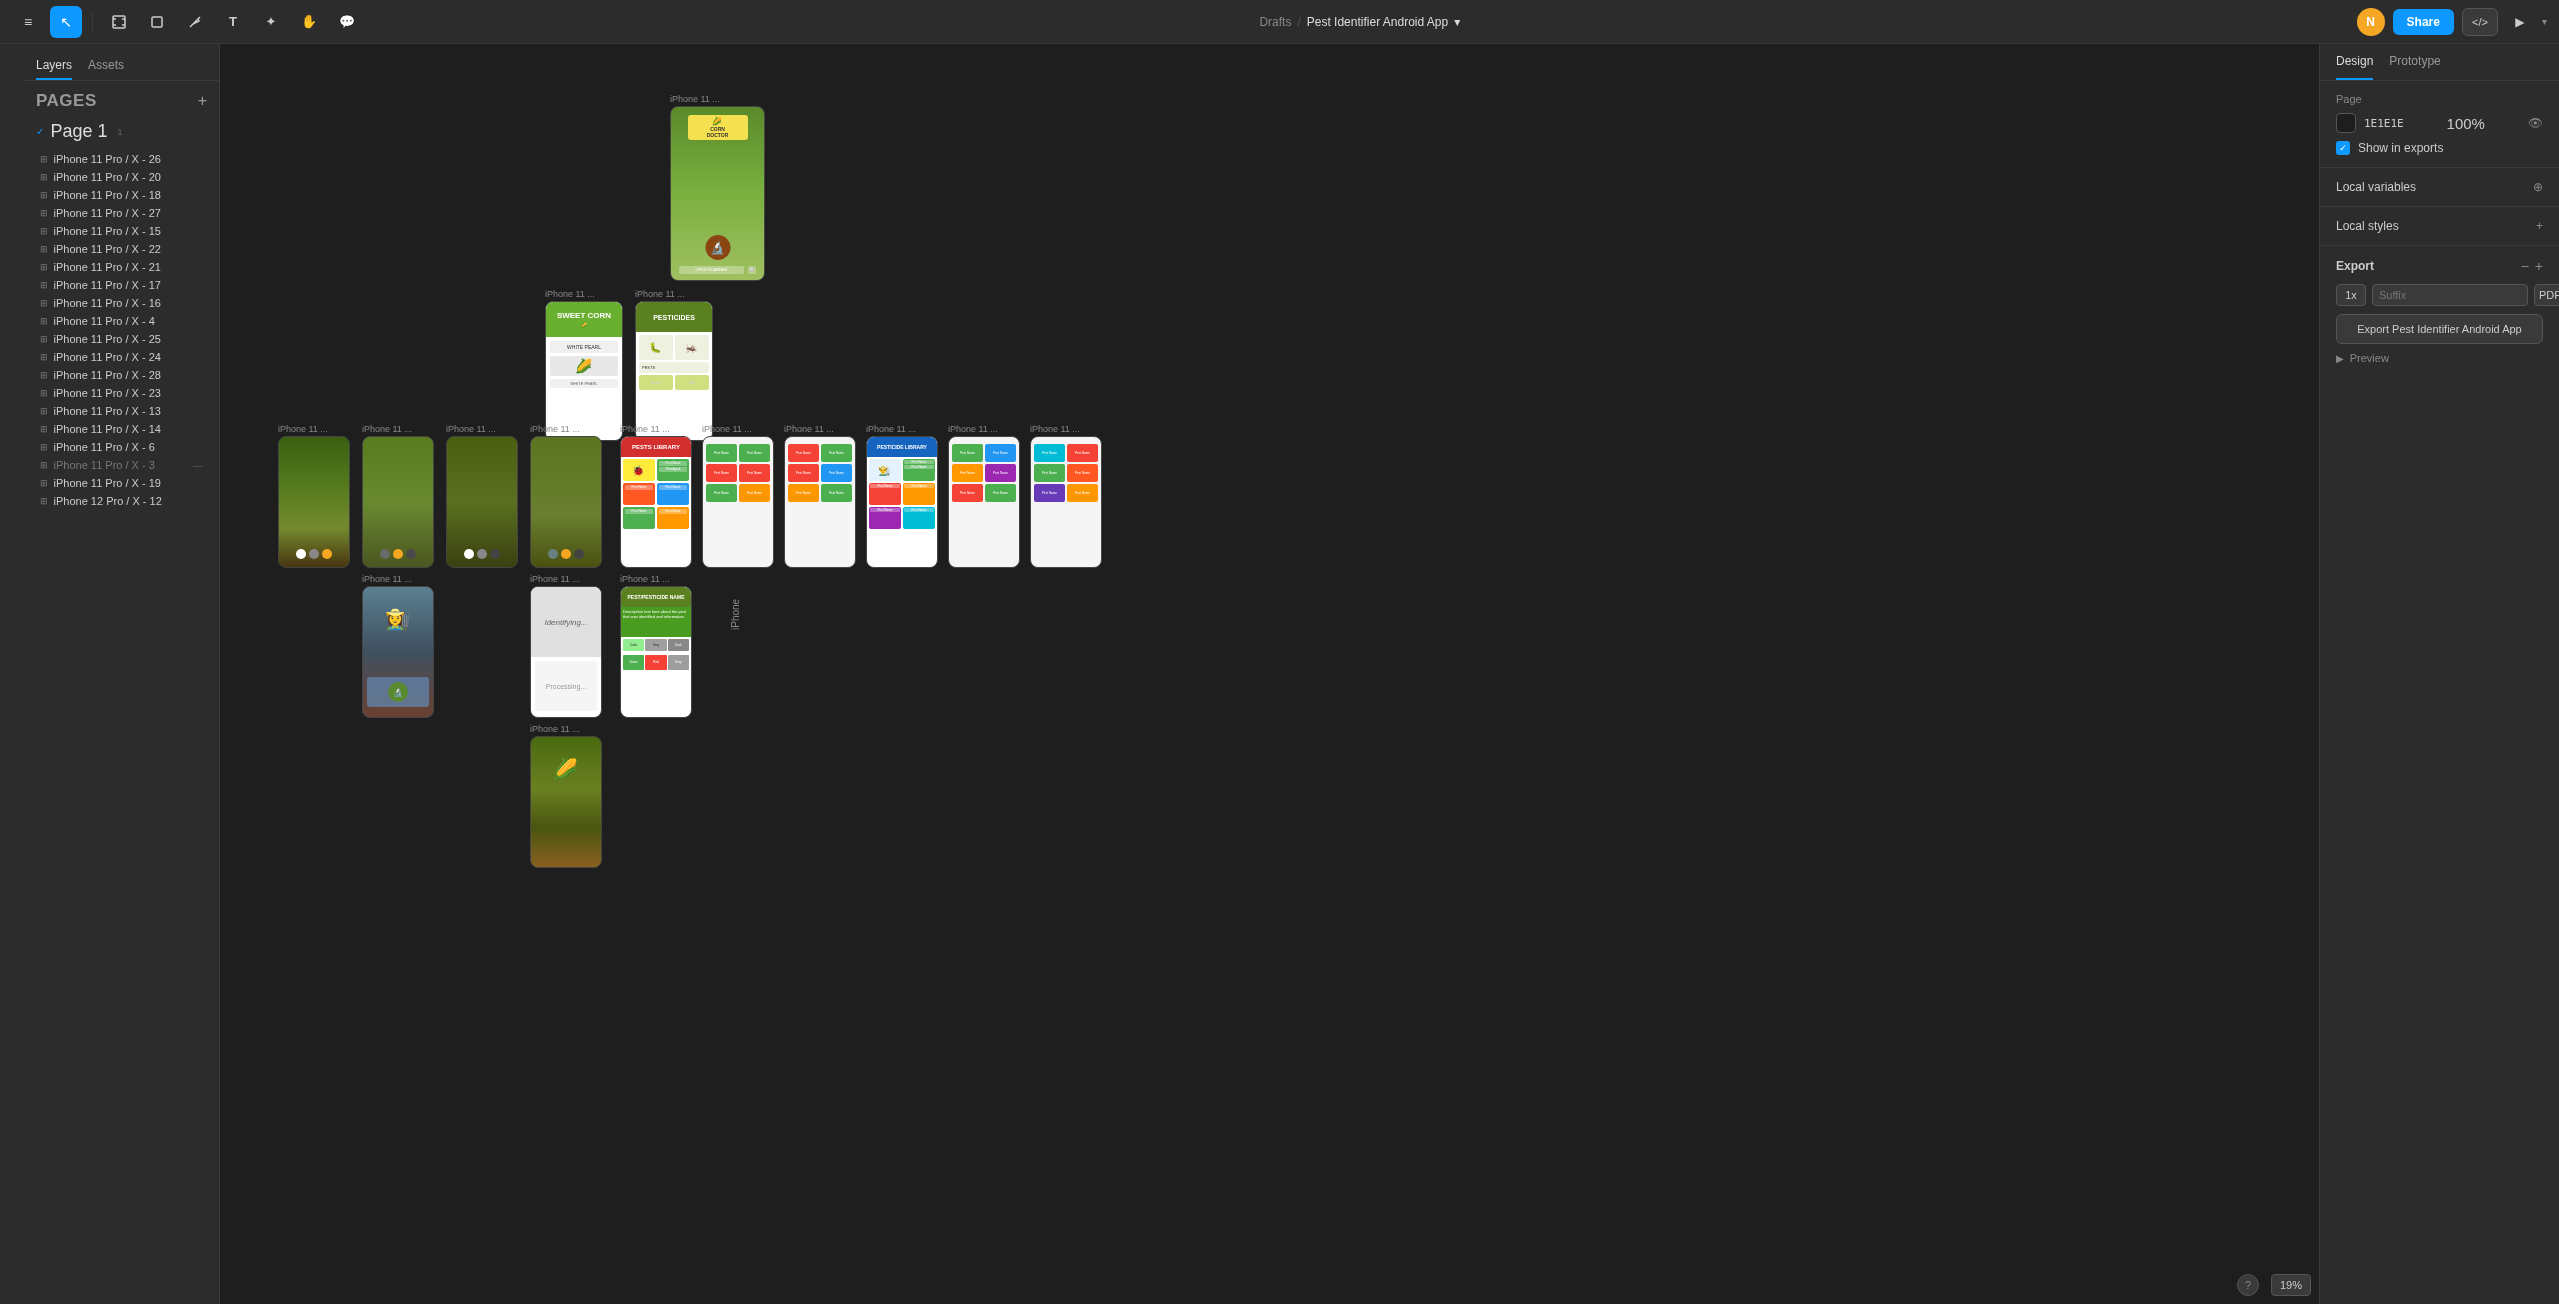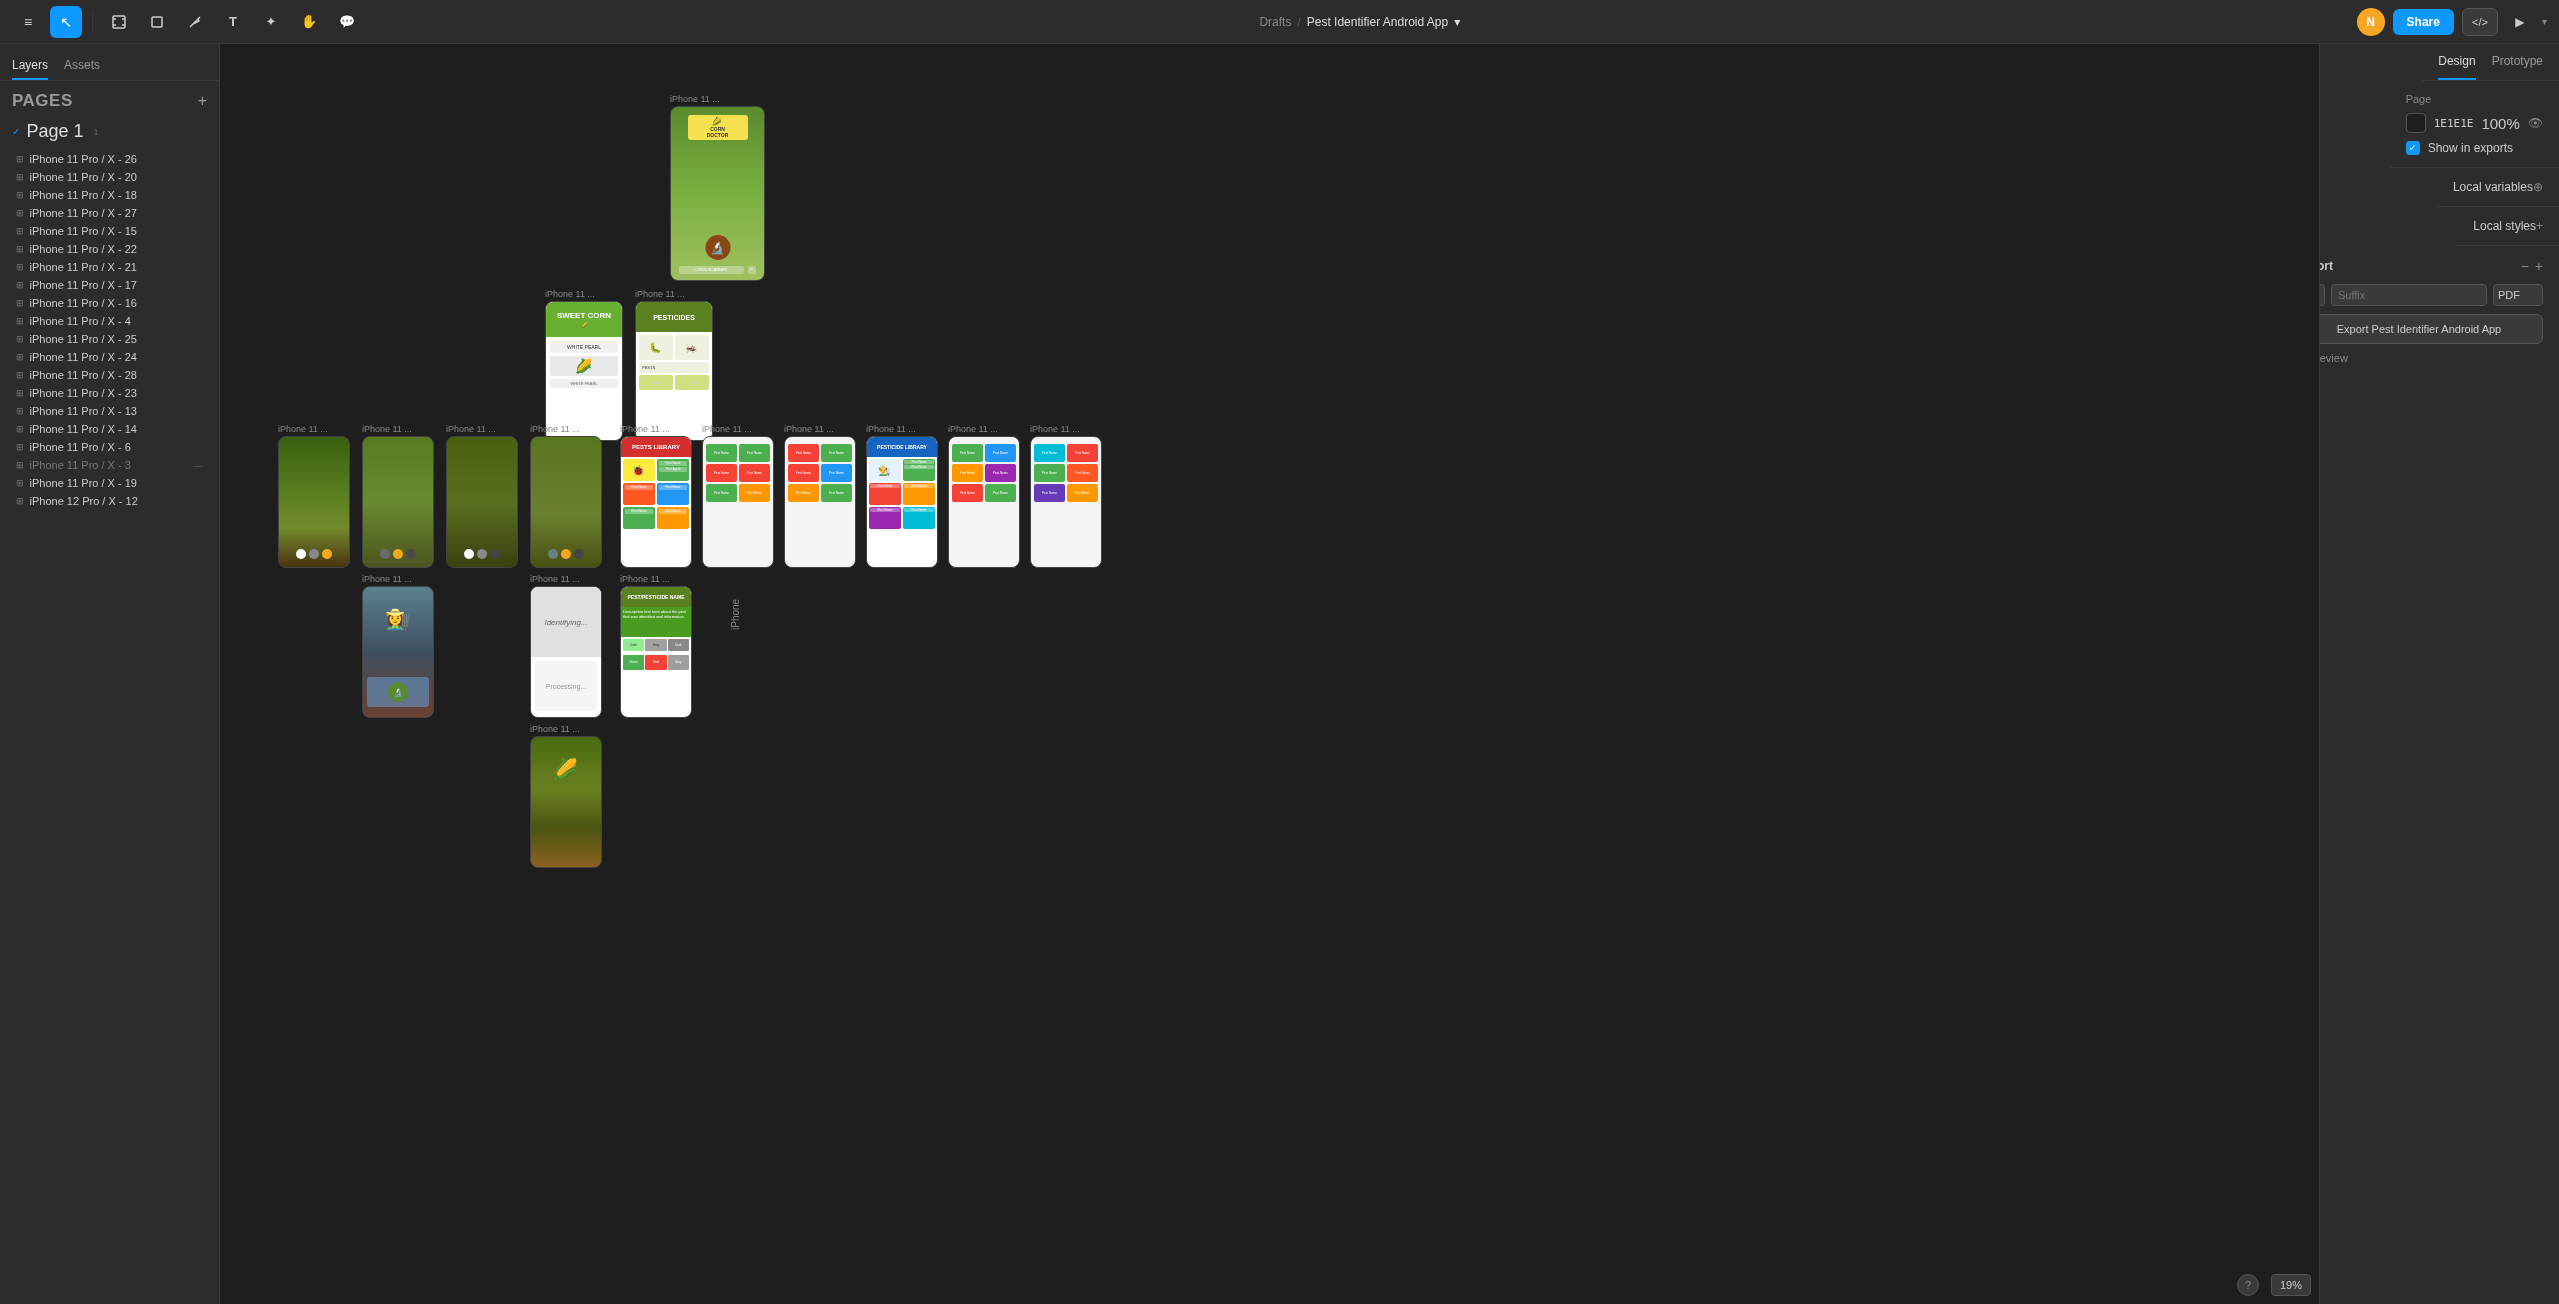--- a/index.html
+++ b/index.html
@@ -78,20 +78,21 @@
     .main { display: flex; flex: 1; overflow: hidden; }
 
     
     .left-panel {
       width: 220px;
       background: #2c2c2c;
       border-right: 1px solid #3a3a3a;
       display: flex;
       flex-direction: column;
       flex-shrink: 0;
+      padding-left: 24px;
     }
 
     .panel-tabs {
       display: flex;
       padding: 8px 12px 0;
       gap: 16px;
       border-bottom: 1px solid #3a3a3a;
     }
     .panel-tab {
       padding: 6px 0;
@@ -169,21 +170,20 @@
 
     
     .right-panel {
       width: 240px;
       background: #2c2c2c;
       border-left: 1px solid #3a3a3a;
       display: flex;
       flex-direction: column;
       flex-shrink: 0;
       overflow-y: auto;
-      align-items: flex-end;
     }
 
     .right-tabs {
       display: flex;
       border-bottom: 1px solid #3a3a3a;
       padding: 0 16px;
       gap: 16px;
     }
     .right-tab {
       padding: 10px 0;

